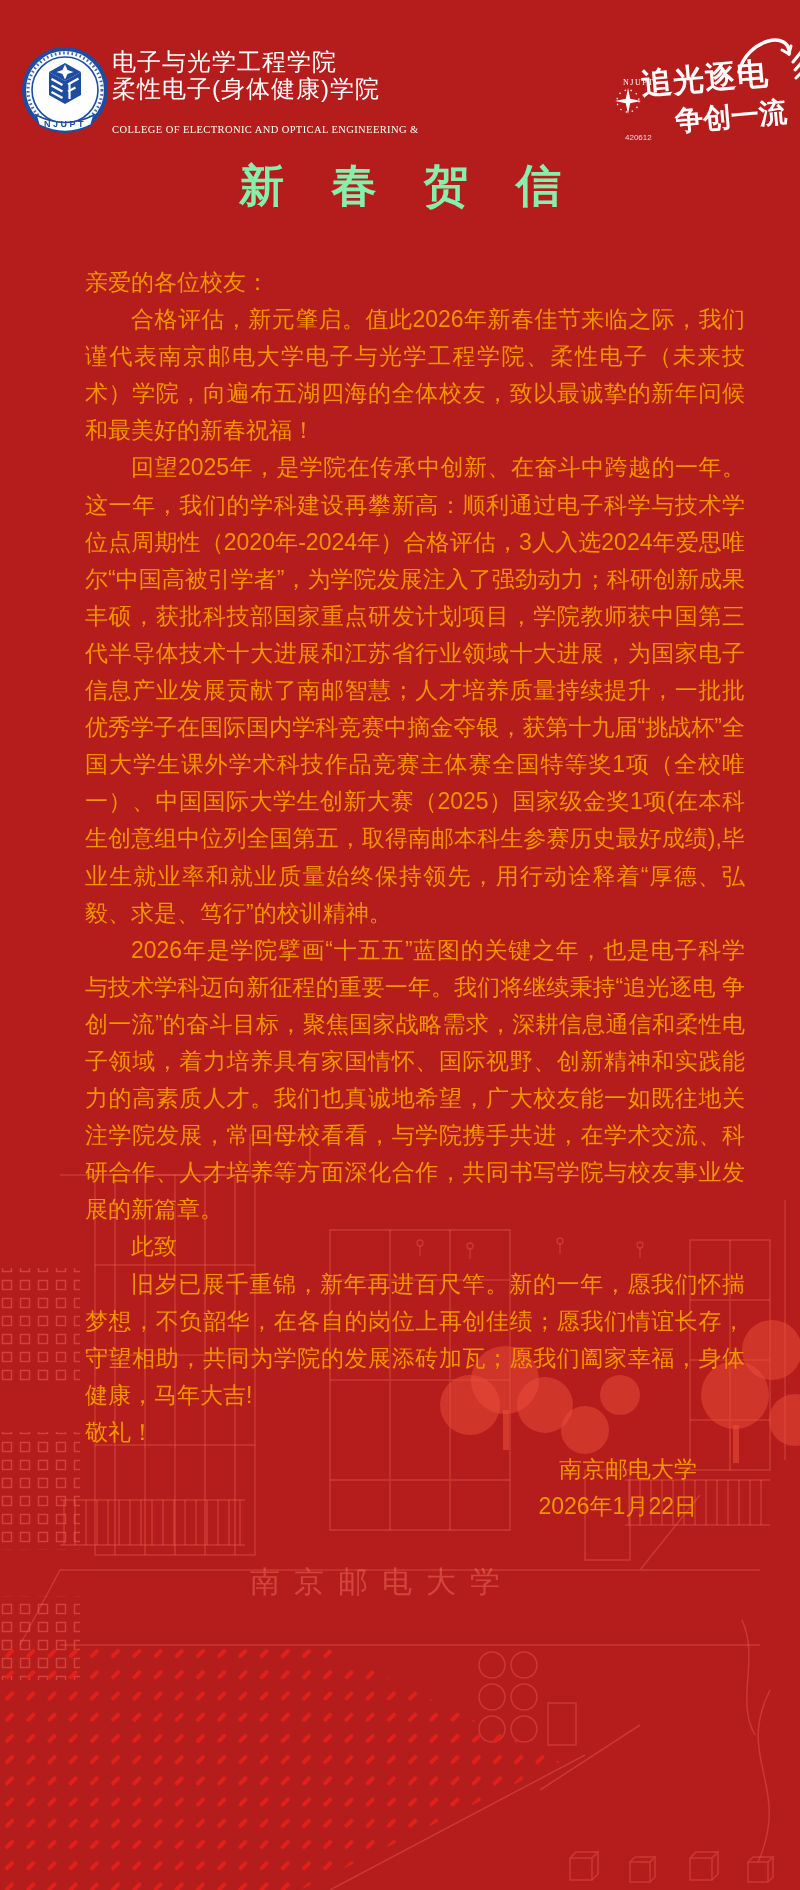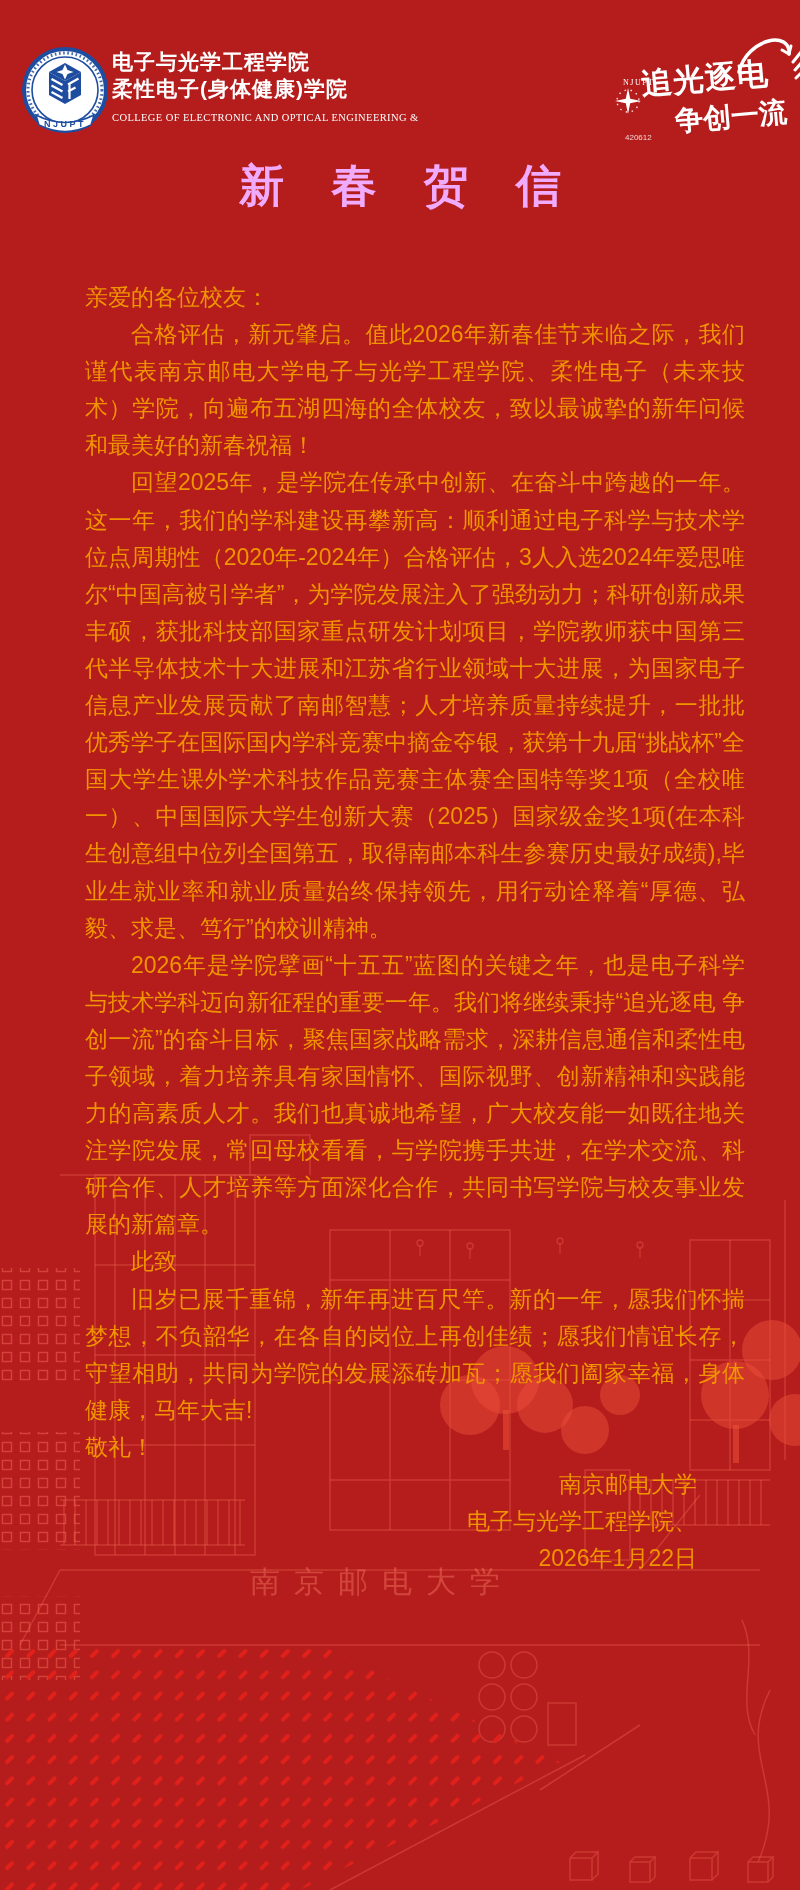--- a/index.html
+++ b/index.html
@@ -6,39 +6,39 @@
   .poster{
     position:relative;width:800px;height:1890px;margin:0 auto;
     background:#b51d1d;overflow:hidden;
     font-family:"Liberation Sans",sans-serif;
   }
   
   .watermark{position:absolute;left:0;top:0;width:800px;height:1890px;}
   
   .logo{position:absolute;left:22px;top:46px;width:86px;height:96px;}
   .names{position:absolute;left:112px;top:48px;color:#ffffff;}
-  .cn{font-size:21px;font-weight:bold;line-height:27px;letter-spacing:1px;}
+  .cn{font-size:24px;font-weight:normal;line-height:27px;letter-spacing:1px;}
   .en{font-size:10.5px;font-family:"Liberation Serif",serif;letter-spacing:.4px;line-height:22px;}
-  .en-block{margin-top:5px;}
+  .en-block{margin-top:17px;}
   .slogan{position:absolute;left:615px;top:34px;width:180px;height:115px;color:#ffffff;}
   .slogan-l1{position:absolute;left:26px;top:24px;font-size:31px;font-weight:bold;
     transform:rotate(-5deg);letter-spacing:1px;white-space:nowrap;}
   .slogan-l2{position:absolute;left:60px;top:64px;font-size:28px;font-weight:bold;
     transform:rotate(-5deg);white-space:nowrap;}
   .slogan-swoosh{position:absolute;left:118px;top:-6px;}
   .slogan-njupt{position:absolute;left:8px;top:44px;font-size:8px;letter-spacing:1.5px;
     font-family:"Liberation Serif",serif;}
   .slogan-sparkle{position:absolute;left:0px;top:54px;}
   .slogan-tiny{position:absolute;left:10px;top:99px;font-size:8px;opacity:.8;}
   
   .title{position:absolute;left:0;right:0;top:156px;margin:0;text-align:center;
-    color:#f0abfc;font-family:"Liberation Serif",serif;font-weight:bold;
+    color:#86efac;font-family:"Liberation Serif",serif;font-weight:bold;
     font-size:45px;letter-spacing:1.05em;text-indent:1.05em;}
   
-  .letter{position:absolute;left:85px;top:279px;width:660px;
+  .letter{position:absolute;left:85px;top:264px;width:660px;
     color:#f09400;font-size:23px;line-height:37.1px;text-align:justify;}
   .letter p{margin:0;text-indent:2em;}
   .letter p.no-indent{text-indent:0;}
   .signature{text-align:right;padding-right:48px;}
   .signature div{line-height:37.1px;}
 </style>
 </head>
 <body>
 
 <div class="poster">
@@ -171,18 +171,17 @@
     <p class="no-indent">亲爱的各位校友：</p>
     <p>合格评估，新元肇启。值此2026年新春佳节来临之际，我们谨代表南京邮电大学电子与光学工程学院、柔性电子（未来技术）学院，向遍布五湖四海的全体校友，致以最诚挚的新年问候和最美好的新春祝福！</p>
     <p>回望2025年，是学院在传承中创新、在奋斗中跨越的一年。这一年，我们的学科建设再攀新高：顺利通过电子科学与技术学位点周期性（2020年-2024年）合格评估，3人入选2024年爱思唯尔“中国高被引学者”，为学院发展注入了强劲动力；科研创新成果丰硕，获批科技部国家重点研发计划项目，学院教师获中国第三代半导体技术十大进展和江苏省行业领域十大进展，为国家电子信息产业发展贡献了南邮智慧；人才培养质量持续提升，一批批优秀学子在国际国内学科竞赛中摘金夺银，获第十九届“挑战杯”全国大学生课外学术科技作品竞赛主体赛全国特等奖1项（全校唯一）、中国国际大学生创新大赛（2025）国家级金奖1项(在本科生创意组中位列全国第五，取得南邮本科生参赛历史最好成绩),毕业生就业率和就业质量始终保持领先，用行动诠释着“厚德、弘毅、求是、笃行”的校训精神。</p>
     <p>2026年是学院擘画“十五五”蓝图的关键之年，也是电子科学与技术学科迈向新征程的重要一年。我们将继续秉持“追光逐电 争创一流”的奋斗目标，聚焦国家战略需求，深耕信息通信和柔性电子领域，着力培养具有家国情怀、国际视野、创新精神和实践能力的高素质人才。我们也真诚地希望，广大校友能一如既往地关注学院发展，常回母校看看，与学院携手共进，在学术交流、科研合作、人才培养等方面深化合作，共同书写学院与校友事业发展的新篇章。</p>
     <p>此致</p>
     <p>旧岁已展千重锦，新年再进百尺竿。新的一年，愿我们怀揣梦想，不负韶华，在各自的岗位上再创佳绩；愿我们情谊长存，守望相助，共同为学院的发展添砖加瓦；愿我们阖家幸福，身体健康，马年大吉!</p>
     <p class="no-indent">敬礼！</p>
 
     <div class="signature">
       <div>南京邮电大学</div>
-      <div>电子与光学工程学院、</div>
       <div>2026年1月22日</div>
     </div>
   </main>
 
 </div>
 
 </body></html>

